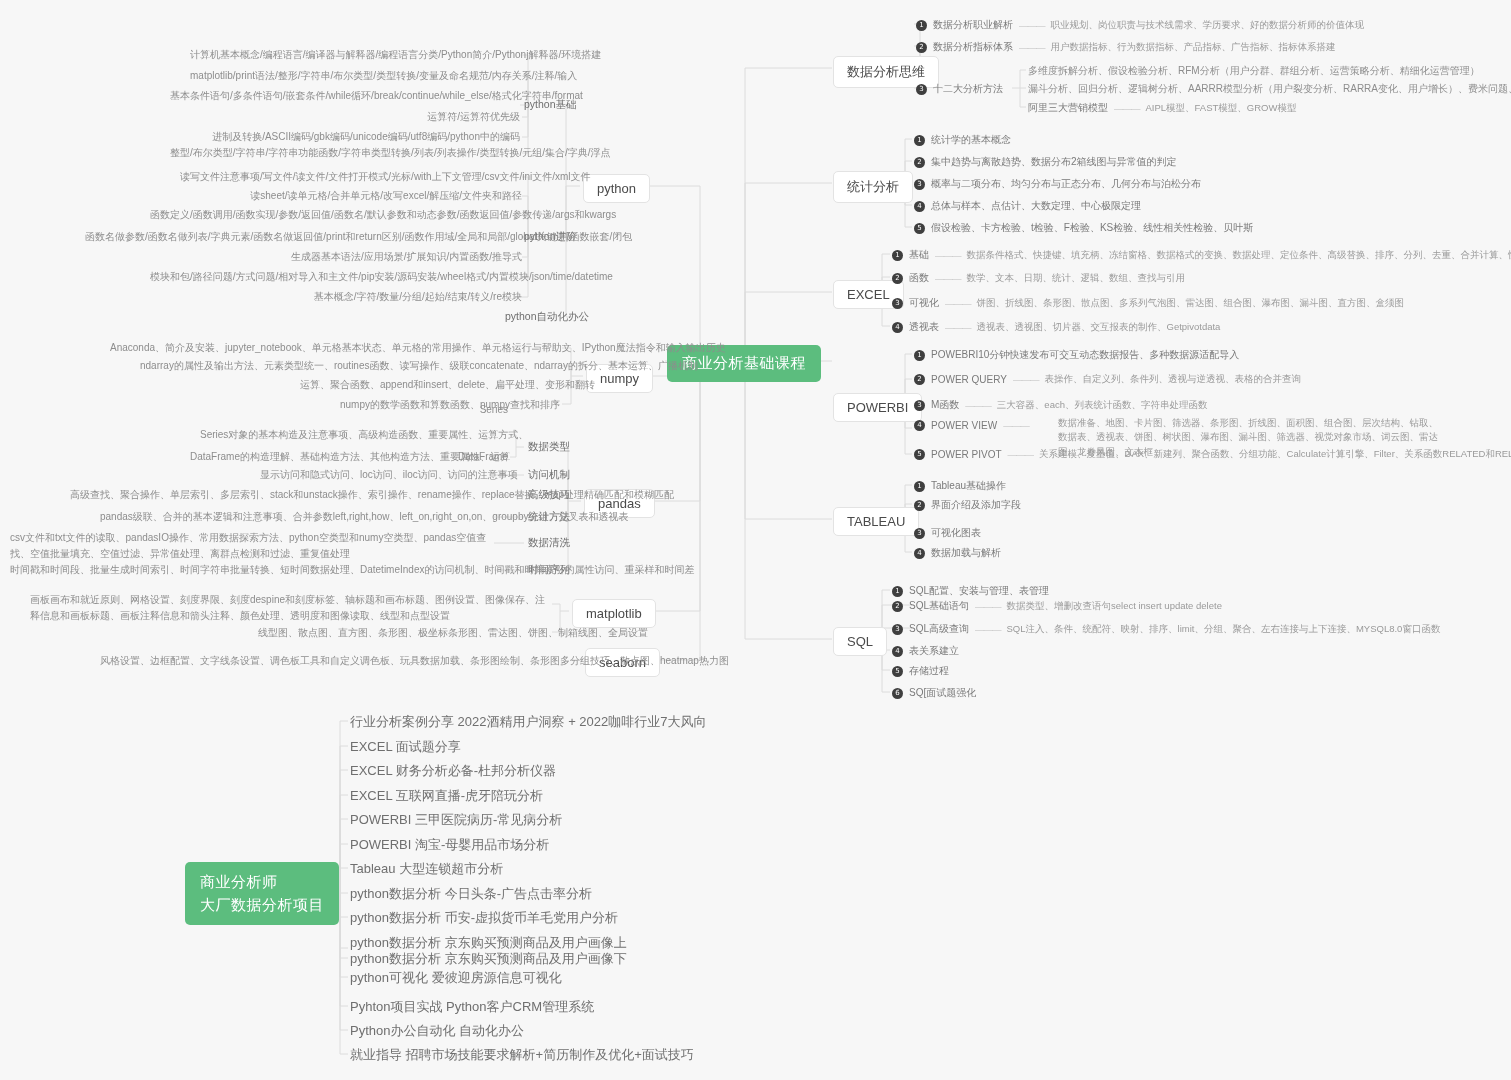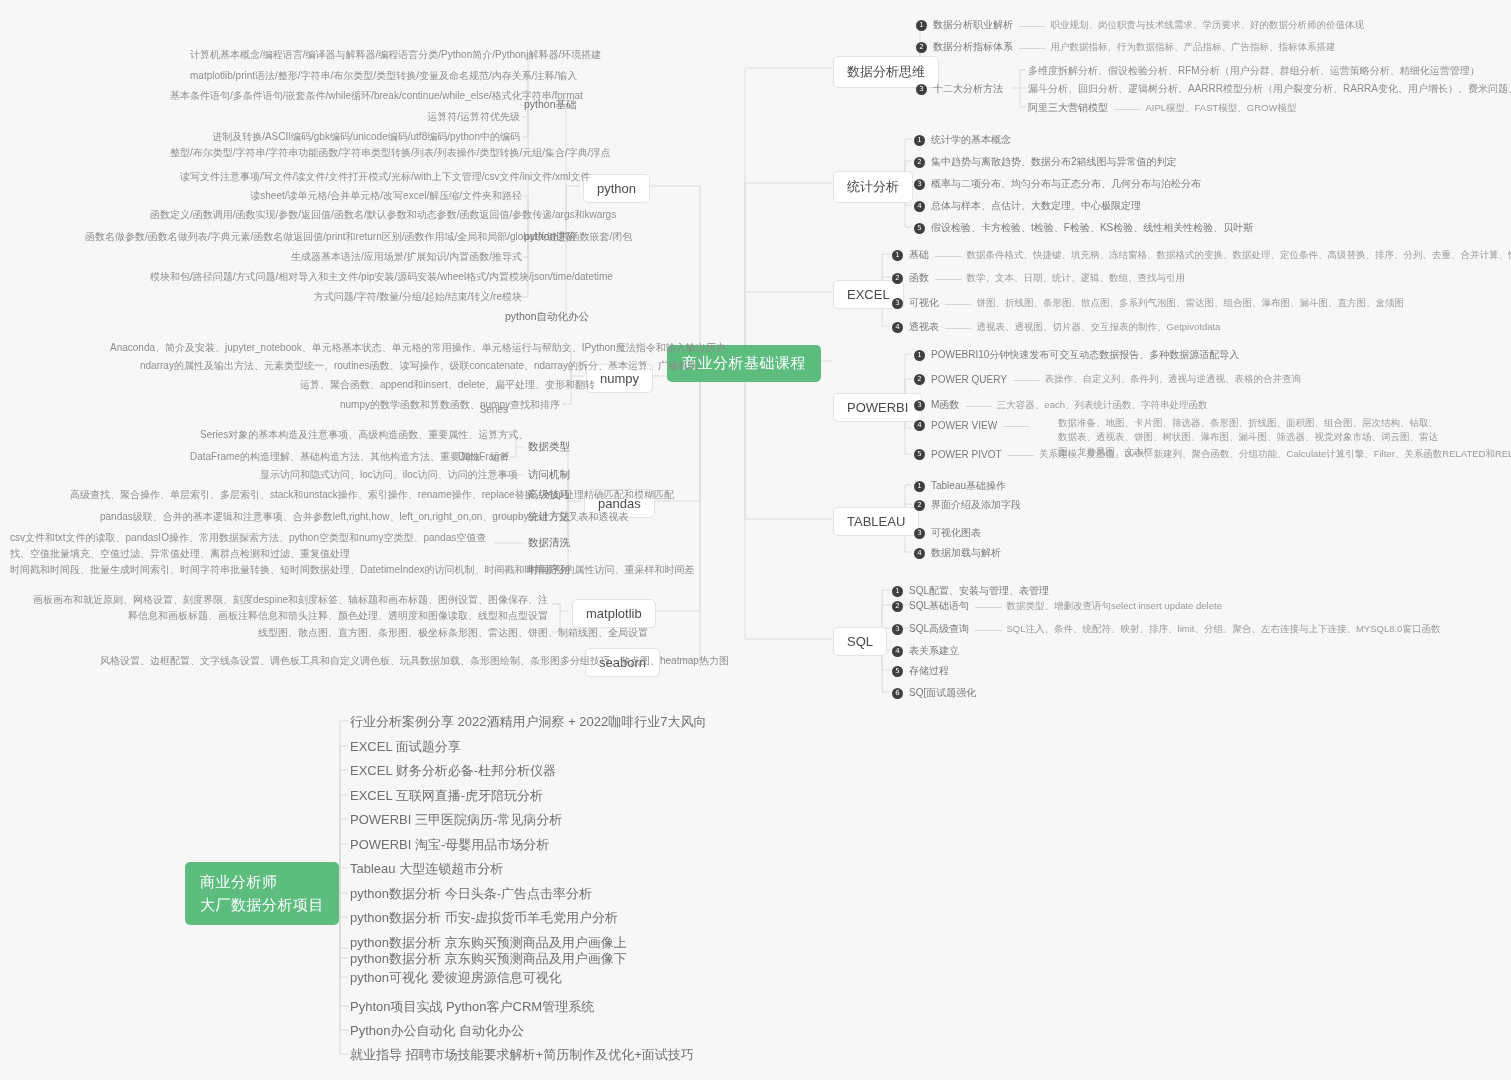--- a/index.html
+++ b/index.html
@@ -40,21 +40,20 @@
     letter-spacing: .5px;
   }
   .root.two-line { line-height: 1.5; font-size: 15px; }
 
   .leaf {
     position: absolute;
     font-size: 10px;
     color: #8d8d8d;
     white-space: nowrap;
     line-height: 1.45;
-    text-align: right;
   }
   .leaf.r { text-align: right; }
   .leaf.wrap { white-space: normal; line-height: 1.55; }
 
   .mid {
     position: absolute;
     font-size: 10.5px;
     color: #6e6e6e;
     white-space: nowrap;
   }
@@ -236,21 +235,21 @@
   <div class="leaf r" style="left:320px; top:110px; width:200px;">运算符/运算符优先级</div>
   <div class="leaf r" style="left:190px; top:130px; width:330px;">进制及转换/ASCII编码/gbk编码/unicode编码/utf8编码/python中的编码</div>
   <div class="leaf r" style="left:170px; top:146px; width:350px;">整型/布尔类型/字符串/字符串功能函数/字符串类型转换/列表/列表操作/类型转换/元组/集合/字典/浮点</div>
 
   <div class="leaf r" style="left:180px; top:170px; width:342px;">读写文件注意事项/写文件/读文件/文件打开模式/光标/with上下文管理/csv文件/ini文件/xml文件</div>
   <div class="leaf r" style="left:250px; top:189px; width:272px;">读sheet/读单元格/合并单元格/改写excel/解压缩/文件夹和路径</div>
   <div class="leaf r" style="left:150px; top:208px; width:372px;">函数定义/函数调用/函数实现/参数/返回值/函数名/默认参数和动态参数/函数返回值/参数传递/args和kwargs</div>
   <div class="leaf r" style="left:85px; top:230px; width:437px;">函数名做参数/函数名做列表/字典元素/函数名做返回值/print和return区别/函数作用域/全局和局部/global关键字/函数嵌套/闭包</div>
   <div class="leaf r" style="left:250px; top:250px; width:272px;">生成器基本语法/应用场景/扩展知识/内置函数/推导式</div>
   <div class="leaf r" style="left:150px; top:270px; width:372px;text-align:center;">模块和包/路径问题/方式问题/相对导入和主文件/pip安装/源码安装/wheel格式/内置模块/json/time/datetime</div>
-  <div class="leaf r" style="left:290px; top:290px; width:232px;">方式问题/字符/数量/分组/起始/结束/转义/re模块</div>
+  <div class="leaf r" style="left:290px; top:290px; width:232px;">基本概念/字符/数量/分组/起始/结束/转义/re模块</div>
 
   <div class="node" style="left:586px; top:364px;">
     <span>numpy</span>
   </div>
   <div class="leaf r" style="left:110px; top:341px; width:450px;">Anaconda、简介及安装、jupyter_notebook、单元格基本状态、单元格的常用操作、单元格运行与帮助文、IPython魔法指令和输入输出历史</div>
   <div class="leaf r" style="left:140px; top:359px; width:420px;">ndarray的属性及输出方法、元素类型统一、routines函数、读写操作、级联concatenate、ndarray的拆分、基本运算、广播机制</div>
   <div class="leaf r" style="left:300px; top:378px; width:260px;">运算、聚合函数、append和insert、delete、扁平处理、变形和翻转</div>
   <div class="leaf r" style="left:330px; top:398px; width:230px;">numpy的数学函数和算数函数、numpy查找和排序</div>
 
   <div class="node" style="left:584px; top:489px;">

